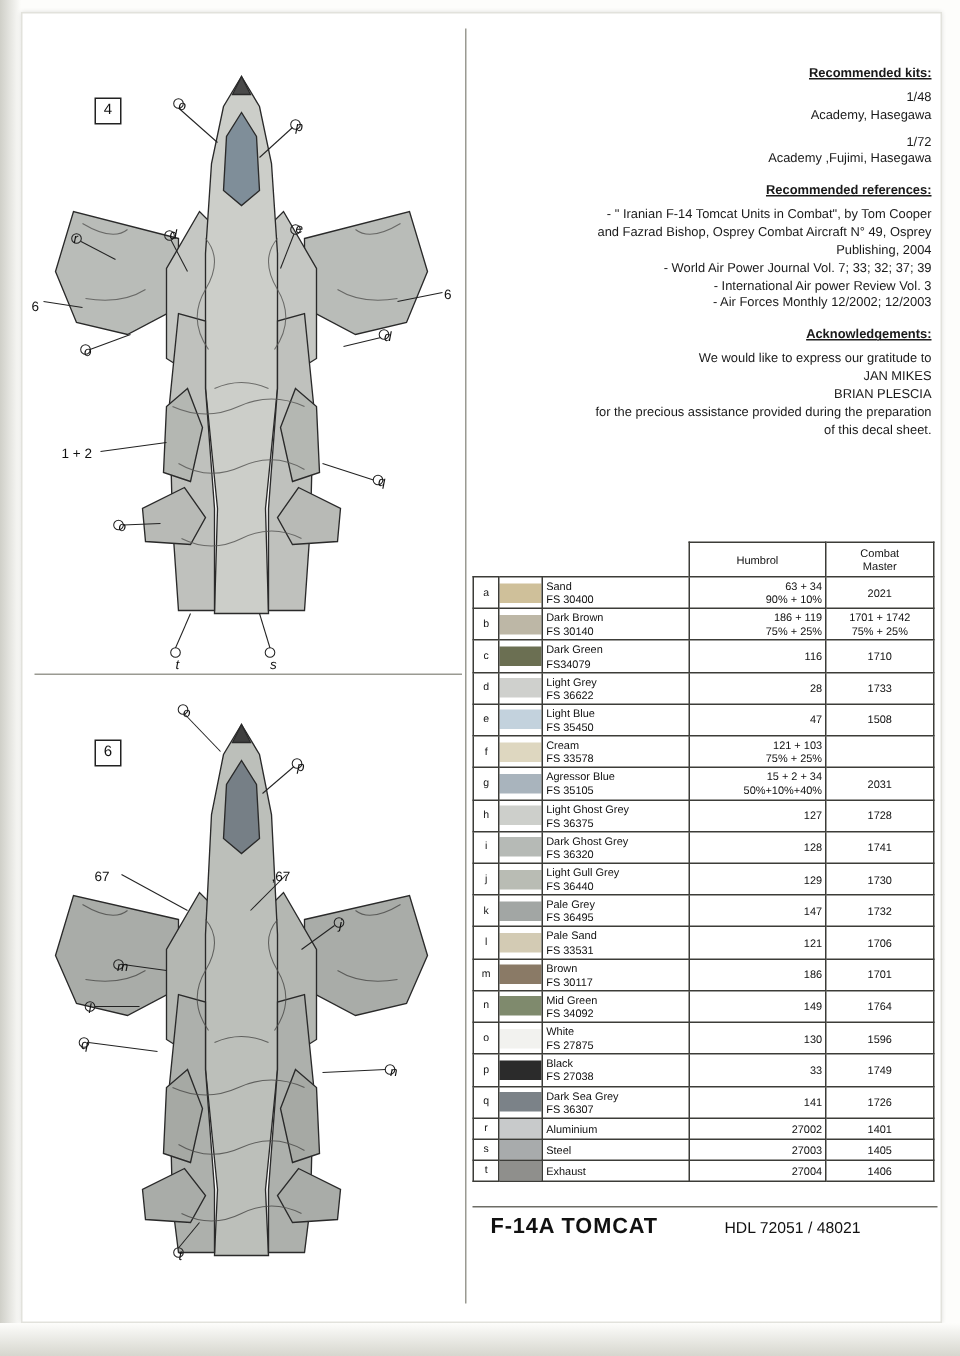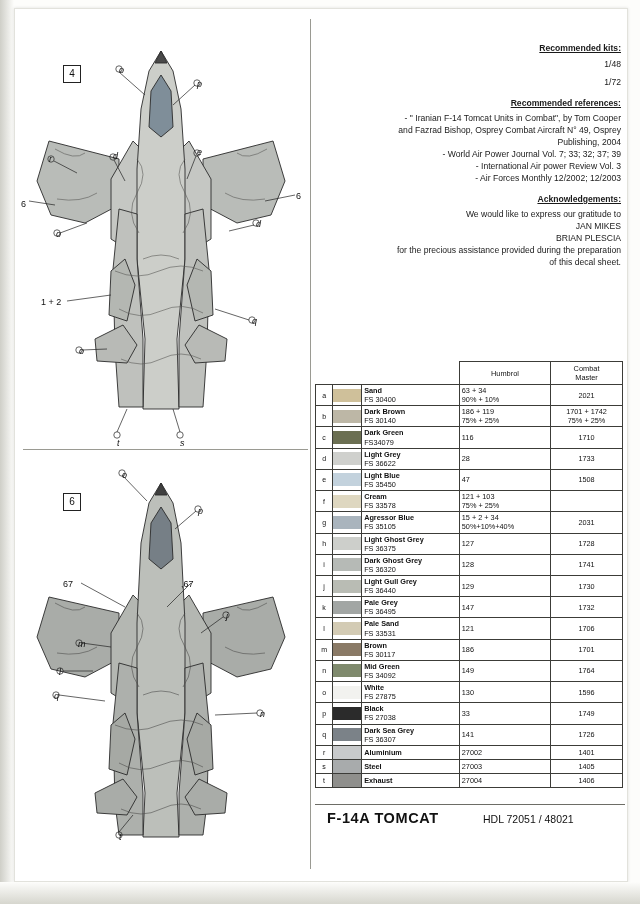--- a/index.html
+++ b/index.html
@@ -58,28 +58,28 @@
   }
   .tbl td,.tbl th{
     border:1px solid #3c3c38;
     padding:1px 2px;
     vertical-align:middle;
     color:#111;
   }
   .tbl .c-key{width:11px;text-align:center;font-size:7px;}
   .tbl .c-sw{width:26px;padding:0;}
   .tbl .c-name{width:86px;line-height:1.25;}
-  .tbl .c-hum{width:80px;text-align:left;line-height:1.25;}
+  .tbl .c-hum{width:80px;text-align:right;line-height:1.25;}
   .tbl .c-mm{width:62px;text-align:center;line-height:1.25;}
   .tbl thead td{border:none;}
   .tbl thead td.hcell{
     border:1px solid #3c3c38;text-align:center;font-weight:normal;font-size:7.4px;padding:2px 1px;
   }
   .swatch{display:block;width:100%;height:13px;}
-  .nm{font-weight:bold;display:block;}
+  .nm{font-weight:normal;display:block;}
   .fs{display:block;}
   .pct{display:block;}
 
   
   .ftitle{
     position:absolute;left:312px;top:801px;font-size:14.5px;font-weight:bold;letter-spacing:.6px;color:#111;
   }
   .fcode{
     position:absolute;left:468px;top:804px;font-size:10.5px;color:#111;
   }
@@ -103,21 +103,23 @@
   <div class="sheet">
 
     <div class="vline"></div>
     <div class="hline-mid"></div>
     <div class="hline-bottom"></div>
 
     <div class="rtext">
       <div class="blk">
         <span class="hd">Recommended kits:</span>
         <span class="ln">1/48</span>
+        <span class="ln">Academy, Hasegawa</span>
         <span class="ln" style="margin-top:6px;">1/72</span>
+        <span class="ln">Academy ,Fujimi,  Hasegawa</span>
       </div>
 
       <div class="blk">
         <span class="hd">Recommended references:</span>
         <span class="ln">- " Iranian  F-14 Tomcat Units in Combat",    by Tom Cooper</span>
         <span class="ln">  and  Fazrad Bishop, Osprey Combat Aircraft N° 49,  Osprey</span>
         <span class="ln">  Publishing, 2004</span>
         <span class="ln">- World Air Power Journal Vol. 7; 33; 32; 37; 39</span>
         <span class="ln">- International Air power Review Vol. 3</span>
         <span class="ln">- Air Forces Monthly 12/2002; 12/2003</span>

